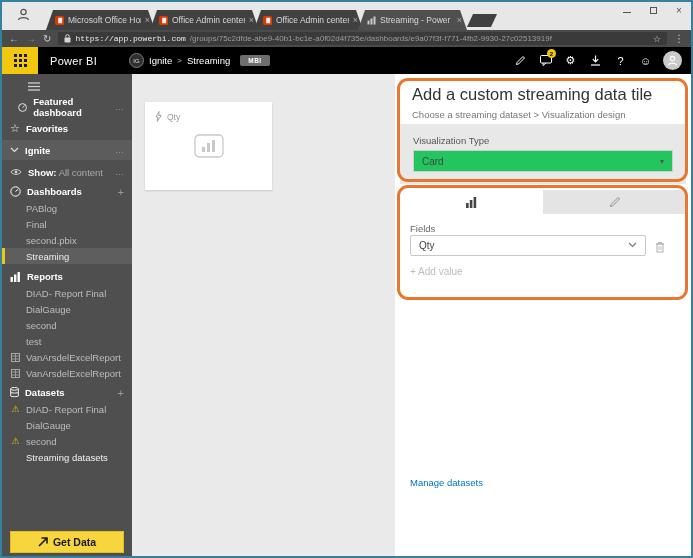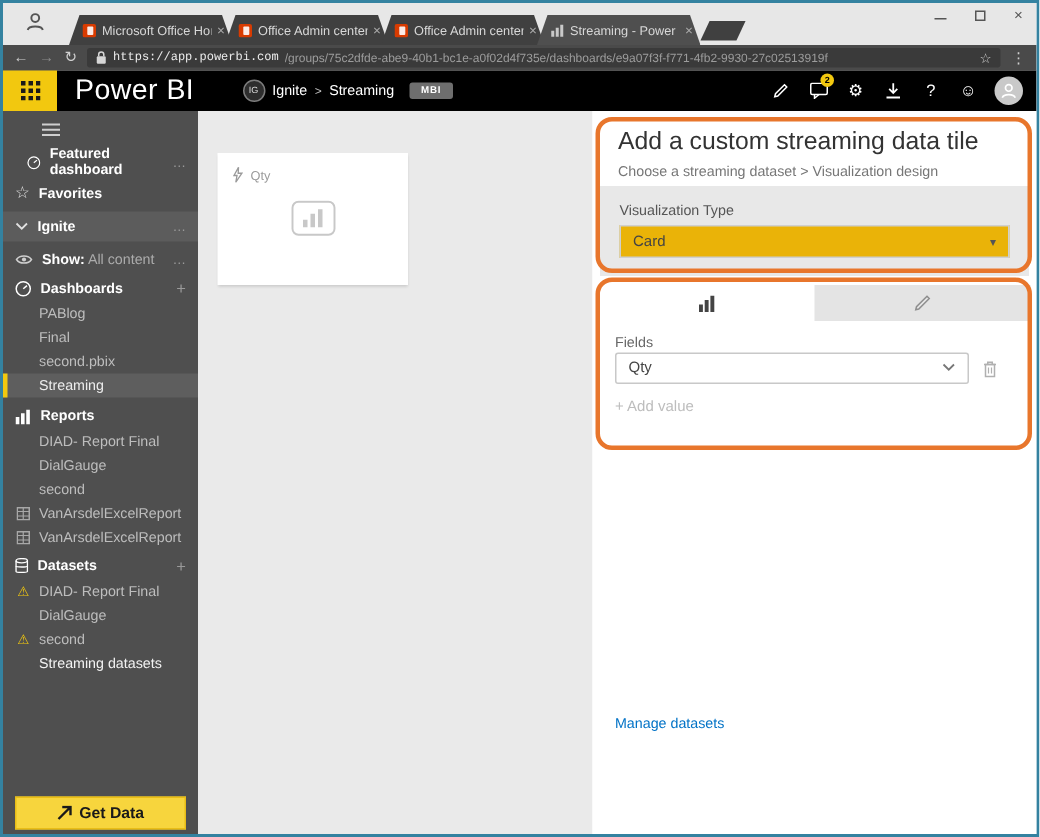--- a/index.html
+++ b/index.html
@@ -27,21 +27,21 @@
   .nav-glyph.dim { color:#8b8b8b; }
   .url-field { flex:1; height:13px; background:#3a3a3a; border-radius:2px; display:flex; align-items:center; padding:0 6px; gap:4px; font-size:8px; min-width:0; }
   .url-host { color:#ececec; white-space:nowrap;font-family:Liberation Mono, monospace; }
   .url-path { color:#9c9c9c; white-space:nowrap; overflow:hidden; flex:1; }
   .url-star { color:#cfcfcf; font-size:9px; margin-left:auto; }
   .menu-dots { font-size:10px; letter-spacing:0; }
 
   
   .pbinav { position:absolute; left:0; top:45px; width:100%; height:27px; background:#000; display:flex; align-items:center; }
   .waffle { width:36px; height:27px; background:#F2C80F; display:flex; align-items:center; justify-content:center; flex:0 0 auto; }
-  .brand { color:#fff; font-size:19px; margin-left:12px; letter-spacing:.3px; white-space:nowrap; }
+  .brand { color:#fff; font-size:11px; margin-left:12px; letter-spacing:.3px; white-space:nowrap; }
   .crumb { display:flex; align-items:center; margin-left:32px; gap:5px; }
   .ig-avatar { width:15px; height:15px; border-radius:50%; background:#2e2e2e; border:1px solid #7d7d7d; color:#ddd; font-size:6px; display:flex; align-items:center; justify-content:center; }
   .crumb-text { color:#fff; font-size:9.5px; white-space:nowrap; }
   .crumb-sep { color:#c4c4c4; font-size:8px; }
   .hbi-badge { background:#6e6e6e; color:#fff; font-size:6.5px; font-weight:bold; padding:2px 8px; border-radius:2px; margin-left:5px; letter-spacing:.5px; }
   .nav-icons { margin-left:auto; display:flex; align-items:center; height:100%; }
   .nav-icon { width:25px; height:100%; display:flex; align-items:center; justify-content:center; color:#fff; font-size:11px; position:relative; }
   .nbadge { position:absolute; top:2px; right:2px; width:9px; height:9px; border-radius:50%; background:#F2C80F; color:#000; font-size:6px; display:flex; align-items:center; justify-content:center; font-weight:bold; }
   .user-avatar { width:19px; height:19px; border-radius:50%; background:#c9c9c9; margin:0 9px 0 5px; display:flex; align-items:center; justify-content:center; }
 
@@ -71,21 +71,21 @@
 
   
   .panel { position:absolute; right:0; top:72px; width:296px; bottom:0; background:#fff; }
   .obox { position:absolute; left:2px; width:291px; border:3px solid #E8762C; border-radius:11px; pointer-events:none; z-index:6; }
   .obox1 { top:4px; height:104px; }
   .obox2 { top:111px; height:115px; }
   .p-title { position:absolute; top:11px; left:17px; font-size:16.5px; color:#333; }
   .p-sub { position:absolute; top:35px; left:17px; font-size:9.5px; color:#767676; }
   .viz-block { position:absolute; top:50px; left:5px; right:5px; height:60px; background:#e8e8e8; }
   .viz-label { position:absolute; top:11px; left:13px; font-size:9.5px; color:#555; }
-  .viz-select { position:absolute; top:26px; left:13px; right:13px; height:22px; background:#eab308; border:1px solid #cfcfcf; display:flex; align-items:center; padding:0 8px; font-size:10px; color:#444; }
+  .viz-select { position:absolute; top:26px; left:13px; right:13px; height:22px; background:#22c55e; border:1px solid #cfcfcf; display:flex; align-items:center; padding:0 8px; font-size:10px; color:#444; }
   .caret { margin-left:auto; font-size:8px; color:#555; }
   .ptabs { position:absolute; top:116px; left:4px; right:4px; height:24px; display:flex; }
   .ptab { flex:1; display:flex; align-items:center; justify-content:center; }
   .ptab.fields-tab { background:#fff; }
   .ptab.format-tab { background:#e4e4e4; }
   .f-label { position:absolute; top:149px; left:15px; font-size:9.5px; color:#666; }
   .f-select { position:absolute; top:161px; left:15px; width:236px; height:21px; border:1px solid #c8c8c8; border-radius:2px; background:#fff; display:flex; align-items:center; padding:0 8px; font-size:10px; color:#444; }
   .trash { position:absolute; top:165px; left:260px; }
   .add-value { position:absolute; top:192px; left:15px; font-size:10px; color:#bdbdbd; }
   .manage { position:absolute; top:403px; left:15px; font-size:9.5px; color:#0072C6; }
@@ -285,20 +285,21 @@
             <rect x="0.5" y="5" width="2.4" height="5"></rect>
             <rect x="4" y="2.5" width="2.4" height="7.5"></rect>
             <rect x="7.5" y="0" width="2.4" height="10"></rect>
           </g>
         </svg>
       <span class="s-head">Reports</span>
     </div>
     <div class="s-item">DIAD- Report Final</div>
     <div class="s-item">DialGauge</div>
     <div class="s-item">second</div>
+    <div class="s-item">test</div>
     <div class="s-item has-icon">
       <span class="ic">
           <svg width="9" height="9" viewBox="0 0 9 9">
             <rect x="0.5" y="0.5" width="8" height="8" fill="none" stroke="#a8a8a8" stroke-width="1"></rect>
             <path d="M0.5 3 H8.5 M0.5 6 H8.5 M4.5 0.5 V8.5" stroke="#a8a8a8" stroke-width="0.8"></path>
           </svg>
         </span>
       <span>VanArsdelExcelReport</span>
     </div>
     <div class="s-item has-icon">

